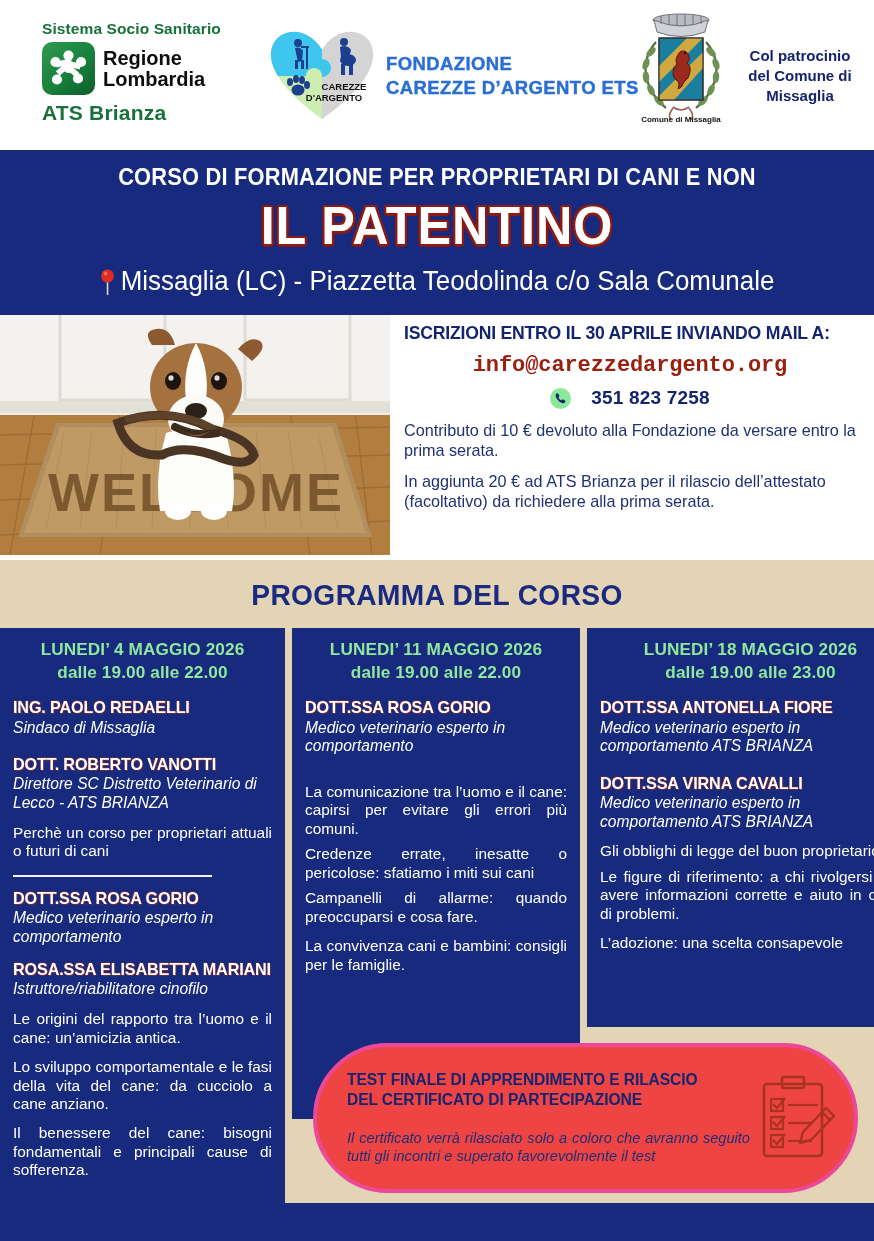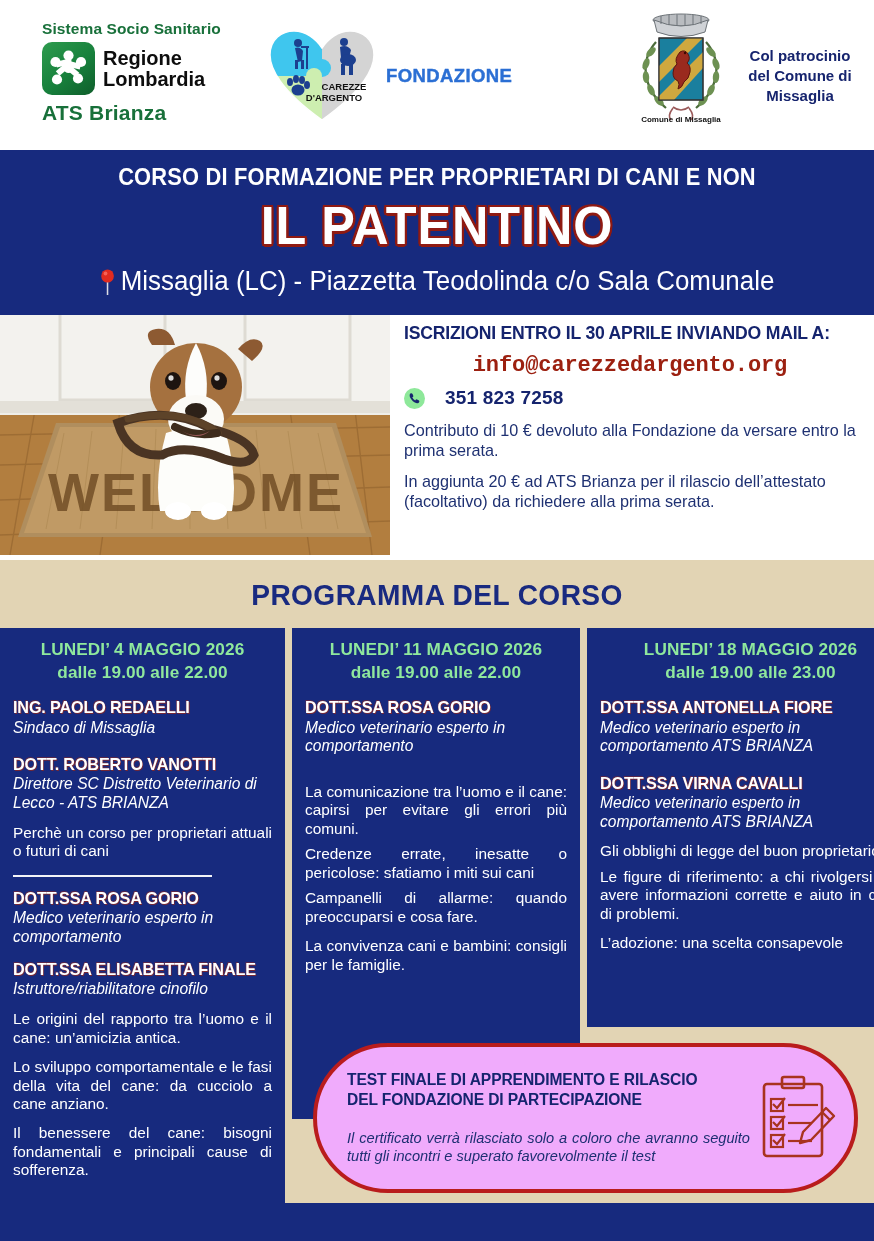--- a/index.html
+++ b/index.html
@@ -78,21 +78,21 @@
   .photo {
     position:absolute; left:0; top:0; width:390px; height:240px;
     overflow:hidden; background:#b08a55;
   }
   .info {
     position:absolute; left:390px; top:0; width:484px; height:245px;
     background:#ffffff; padding:8px 18px 0 14px;
   }
   .info-head { color:#15246e; font-size:17.6px; font-weight:bold; letter-spacing:-.2px; white-space:nowrap; }
   .info-mail { color:#9c2010; font-size:22px; font-weight:bold; text-align:center; margin-top:9px; letter-spacing:-.1px;font-family:Liberation Mono, monospace;}
-  .info-phone { display:flex; align-items:center; gap:20px; margin-top:9px; }
+  .info-phone { display:flex; align-items:center; justify-content:center; gap:20px; margin-top:9px; }
   .phone-circle {
     width:21px; height:21px; border-radius:50%; background:#8ee89a;
     display:flex; align-items:center; justify-content:center; flex:0 0 auto;
   }
   .phone-num { color:#15246e; font-size:19px; font-weight:bold; letter-spacing:.2px; }
   .info-note { color:#1f3172; font-size:16.2px; line-height:1.26; margin-top:11px; }
   .info-note.second { margin-top:10px; }
 
   
   .prog-band {
@@ -130,21 +130,21 @@
     font-size:15.4px; color:#fff; line-height:1.2; margin-top:11px; text-align:justify;
   }
   .topic.tight { margin-top:7px; }
   .gap-sm { height:12px; }
   .gap-md { height:16px; }
   .hr-dash { border:0; border-top:2px solid #fff; width:77%; margin:14px 0 12px 0; opacity:.95; }
 
   
   .testbox {
     position:absolute; left:313px; top:1043px; width:545px; height:150px;
-    background:#f0abfc; border:4px solid #b91c1c; border-radius:76px;
+    background:#ef4444; border:4px solid #ec4899; border-radius:76px;
     display:flex; align-items:center; padding:0 16px 0 30px;
   }
   .test-txt { flex:1; }
   .test-head {
     color:#15246e; font-size:15.6px; font-weight:bold; line-height:1.3; letter-spacing:-.1px;
   }
   .test-sub {
     color:#1d2f72; font-size:14.6px; font-style:italic; line-height:1.22;
     margin-top:20px; text-align:justify; padding-right:6px;
   }
@@ -233,20 +233,21 @@
           <ellipse cx="28" cy="51" rx="3" ry="4"></ellipse>
           <ellipse cx="34" cy="52" rx="3" ry="4"></ellipse>
           <ellipse cx="39" cy="57" rx="3" ry="4"></ellipse>
         </g>
         <text x="76" y="62" fill="#111" font-size="9.5" font-weight="bold" font-family="Liberation Sans, sans-serif" text-anchor="middle">CAREZZE</text>
         <text x="66" y="73" fill="#111" font-size="9.5" font-weight="bold" font-family="Liberation Sans, sans-serif" text-anchor="middle">D'ARGENTO</text>
       </svg>
     </div>
     <div class="carezze-text">
       <div>FONDAZIONE</div>
+      <div>CAREZZE D’ARGENTO ETS</div>
     </div>
   </div>
 
   <div class="comune-block">
     <div class="comune-crest">
       <svg width="106" height="118" viewBox="0 0 106 118" aria-hidden="true">
 
         <g>
           <ellipse cx="53" cy="12" rx="28" ry="6" fill="#b9bcc0" stroke="#6d7378" stroke-width="1"></ellipse>
           <path d="M26 12 q27 12 54 0 l-3 12 q-24 9 -48 0z" fill="#cfd2d6" stroke="#6d7378" stroke-width="1"></path>
@@ -426,21 +427,21 @@
         <div class="spk-name">ING. PAOLO REDAELLI</div>
         <div class="spk-role">Sindaco di Missaglia</div>
         <div class="gap-md"></div>
         <div class="spk-name">DOTT. ROBERTO VANOTTI</div>
         <div class="spk-role">Direttore SC Distretto Veterinario di Lecco - ATS BRIANZA</div>
         <div class="topic">Perchè un corso per proprietari attuali o futuri di cani</div>
         <hr class="hr-dash">
         <div class="spk-name">DOTT.SSA ROSA GORIO</div>
         <div class="spk-role">Medico veterinario esperto in comportamento</div>
         <div class="gap-sm"></div>
-        <div class="spk-name">DOTT.SSA ELISABETTA FINALE</div>
+        <div class="spk-name">ROSA.SSA ELISABETTA MARIANI</div>
         <div class="spk-role">Istruttore/riabilitatore cinofilo</div>
         <div class="topic">Le origini del rapporto tra l’uomo e il cane: un’amicizia antica.</div>
         <div class="topic">Lo sviluppo comportamentale e le fasi della vita del cane: da cucciolo a cane anziano.</div>
         <div class="topic">Il benessere del cane: bisogni fondamentali e principali cause di sofferenza.</div>
       </div>
     </div>
 
     <div class="col col2">
       <div class="col-date">
         <div>LUNEDI’ 11 MAGGIO 2026</div>
@@ -473,21 +474,21 @@
         <div class="topic">L’adozione: una scelta consapevole</div>
       </div>
     </div>
   </div>
 </div>
 
 <div class="testbox">
   <div class="test-txt">
     <div class="test-head">
       <div>TEST FINALE DI APPRENDIMENTO E RILASCIO</div>
-      <div>DEL FONDAZIONE DI PARTECIPAZIONE</div>
+      <div>DEL CERTIFICATO DI PARTECIPAZIONE</div>
     </div>
     <div class="test-sub">Il certificato verrà rilasciato solo a coloro che avranno seguito tutti gli incontri e superato favorevolmente il test</div>
   </div>
   <div class="test-icon">
     <svg width="78" height="86" viewBox="0 0 78 86" aria-hidden="true">
       <g fill="none" stroke="#a8331e" stroke-width="2.6">
         <rect x="4" y="9" width="58" height="72" rx="3"></rect>
         <rect x="22" y="2" width="22" height="11" rx="2"></rect>
       </g>
       <g fill="none" stroke="#a8331e" stroke-width="2.2">

